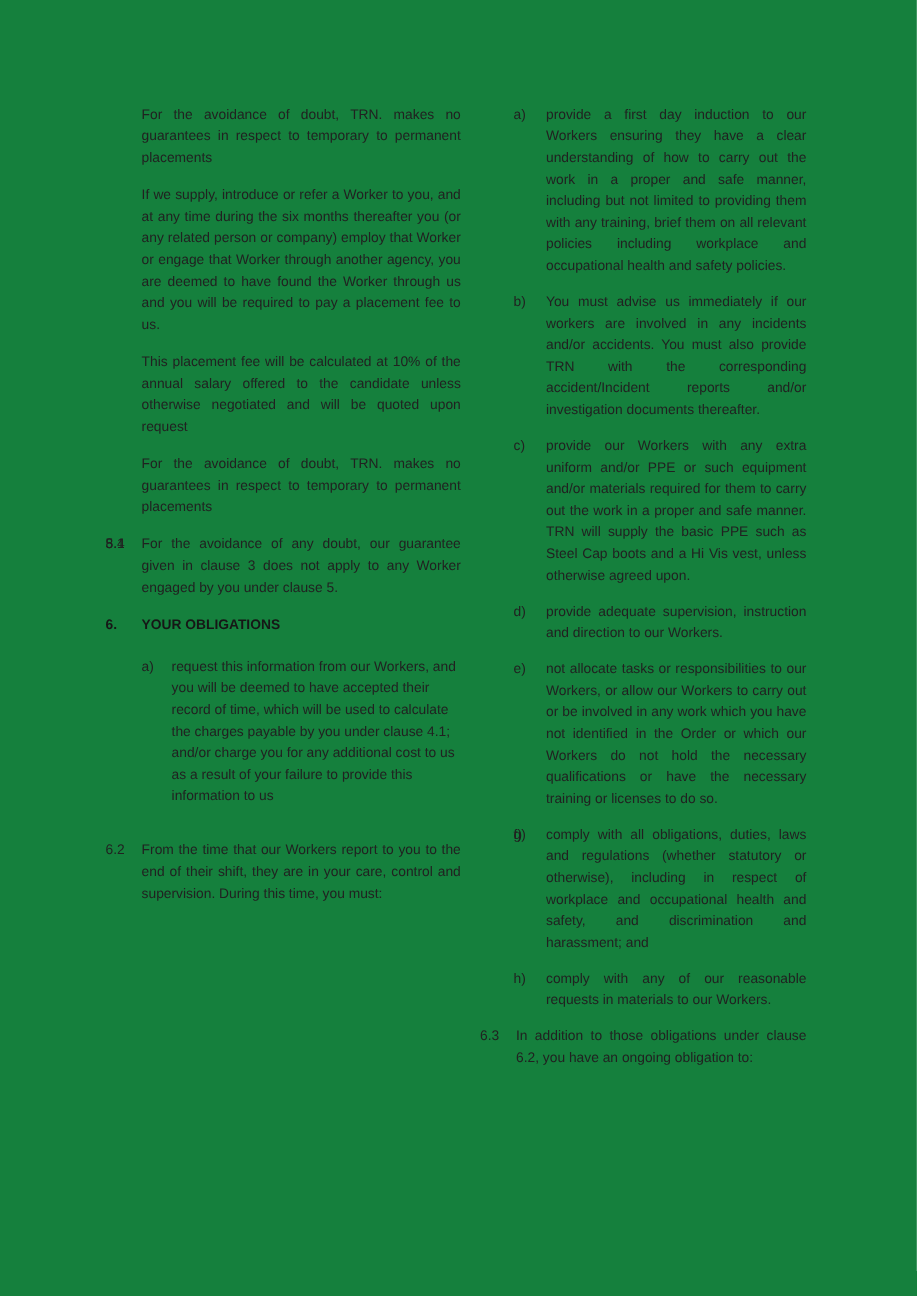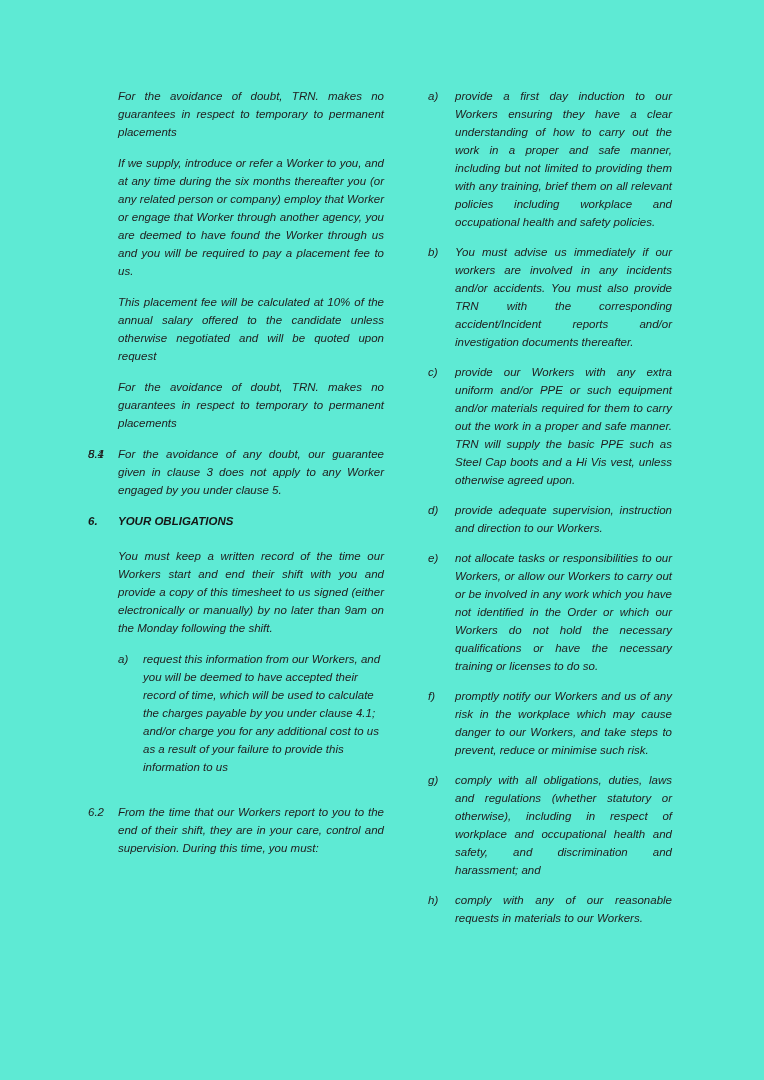--- a/index.html
+++ b/index.html
@@ -10,22 +10,21 @@
   body {
     position: relative;
     height: 1080px;
     font-family: "Liberation Sans", "DejaVu Sans", sans-serif;
     color: #212121;
     overflow: hidden;
   }
   .page {
     position: absolute;
     inset: 0;
-    background: #5eead4;
-    font-style: italic;
+    background: #15803d;
   }
   .col {
     position: absolute;
     top: 87px;
     font-size: 11.5px;
     line-height: 18px;
   }
   .col-left  { left: 88px;  width: 296px; }
   .col-right { left: 400px; width: 272px; }
 
@@ -94,21 +93,20 @@
     <div class="clause">
       <span class="num">8.4</span>
       <span>For the avoidance of any doubt, our guarantee given in clause 3 does not apply to any Worker engaged by you under clause 5.</span>
     </div>
 
     <div class="clause heading">
       <span class="num">6.</span>
       <span>YOUR OBLIGATIONS</span>
     </div>
 
-    <p class="para">You must keep a written record of the time our Workers start and end their shift with you and provide a copy of this timesheet to us signed (either electronically or manually) by no later than 9am on the Monday following the shift.</p>
 
 
     <div class="letter-item ragged gap-lg">
       <span class="marker">a)</span>
       <span>request this information from our Workers, and you will be deemed to have accepted their record of time, which will be used to calculate the charges payable by you under clause 4.1; and/or charge you for any additional cost to us as a result of your failure to provide this information to us</span>
     </div>
 
     <div class="clause">
       <span class="num">6.2</span>
       <span>From the time that our Workers report to you to the end of their shift, they are in your care, control and supervision. During this time, you must:</span>
@@ -138,28 +136,31 @@
       <span>provide adequate supervision, instruction and direction to our Workers.</span>
     </div>
 
     <div class="letter-item">
       <span class="marker">e)</span>
       <span>not allocate tasks or responsibilities to our Workers, or allow our Workers to carry out or be involved in any work which you have not identified in the Order or which our Workers do not hold the necessary qualifications or have the necessary training or licenses to do so.</span>
     </div>
 
     <div class="letter-item">
       <span class="marker">f)</span>
-      <span>promptly notify our Workers and us of any risk in the workplace which may cause danger to our Workers, and take steps to prevent, reduce or minimise such risk.</span>
     </div>
 
     <div class="letter-item">
       <span class="marker">g)</span>
       <span>comply with all obligations, duties, laws and regulations (whether statutory or otherwise), including in respect of workplace and occupational health and safety, and discrimination and harassment; and</span>
     </div>
 
     <div class="letter-item gap-lg">
       <span class="marker">h)</span>
       <span>comply with any of our reasonable requests in materials to our Workers.</span>
     </div>
 
+    <div class="clause">
+      <span class="num">6.3</span>
+      <span>In addition to those obligations under clause 6.2, you have an ongoing obligation to:</span>
+    </div>
 
   </div>
 </div>
 
 </body></html>

